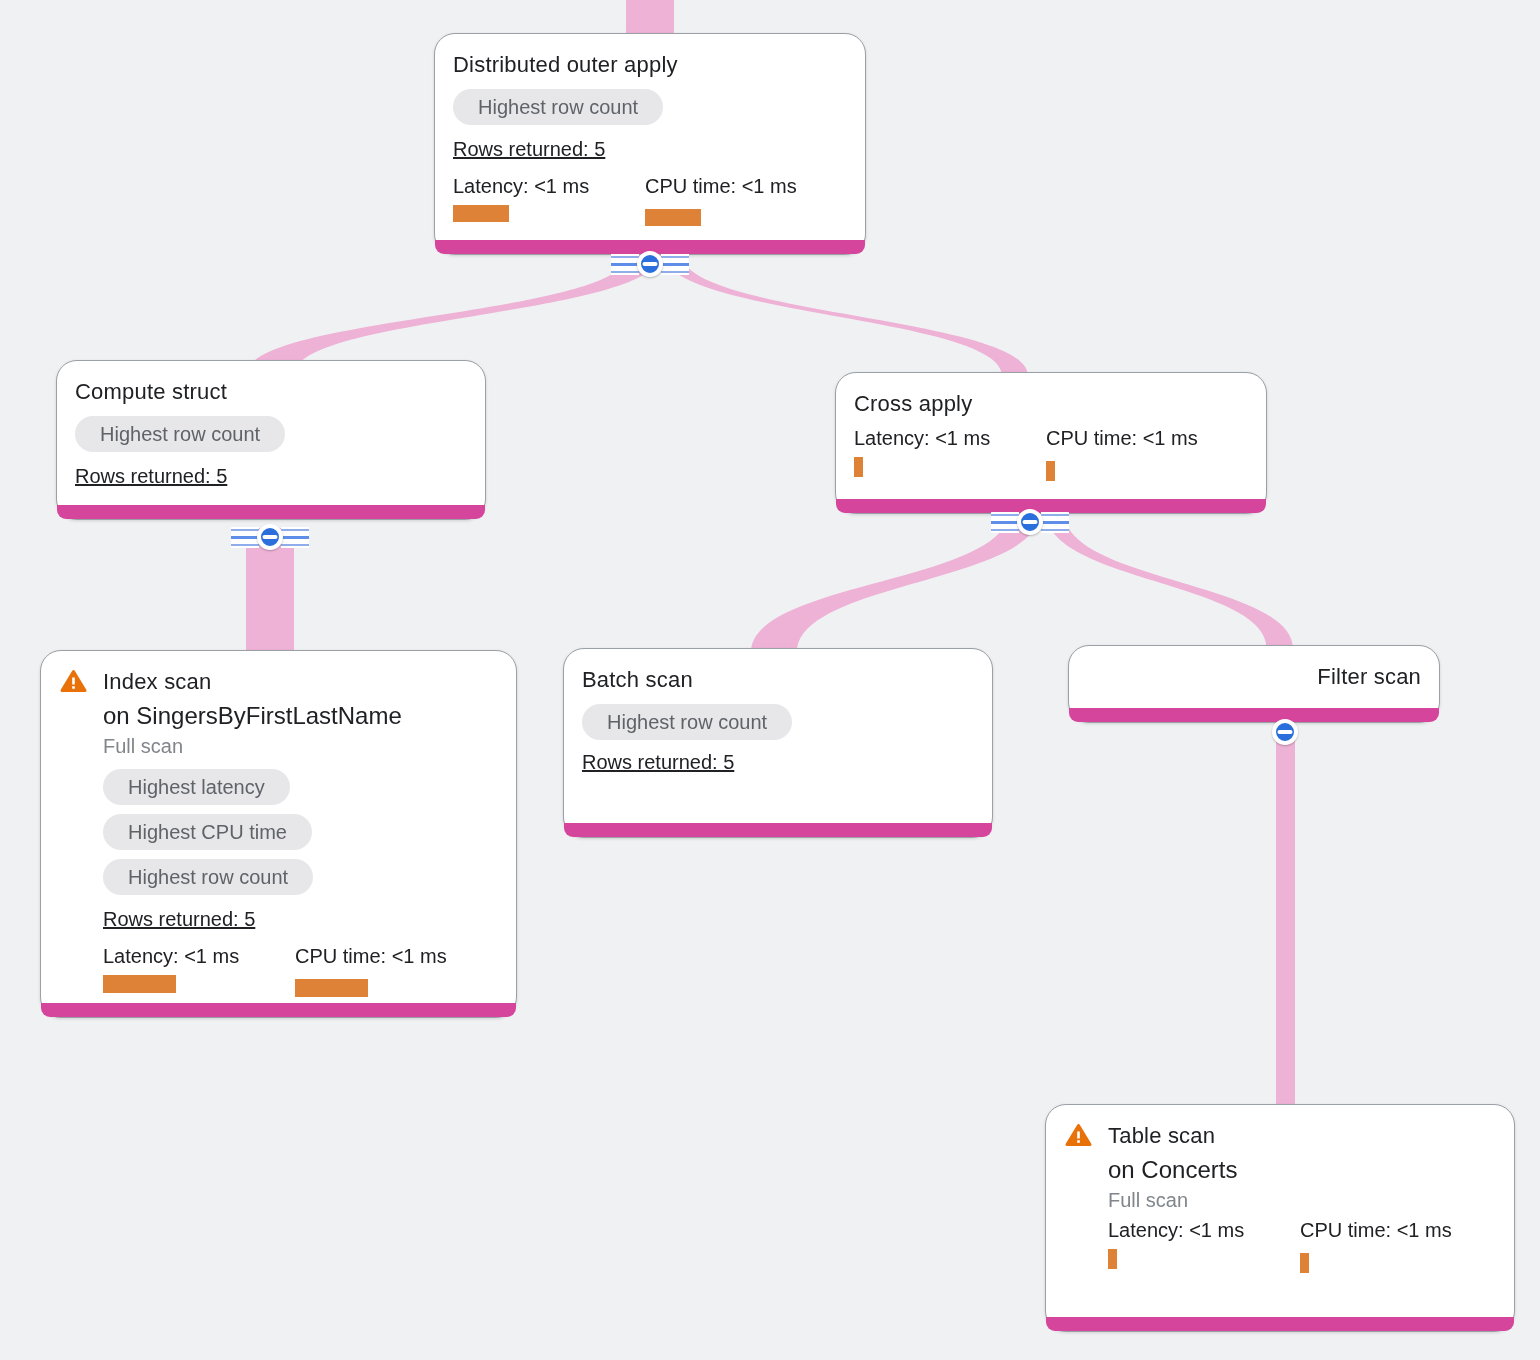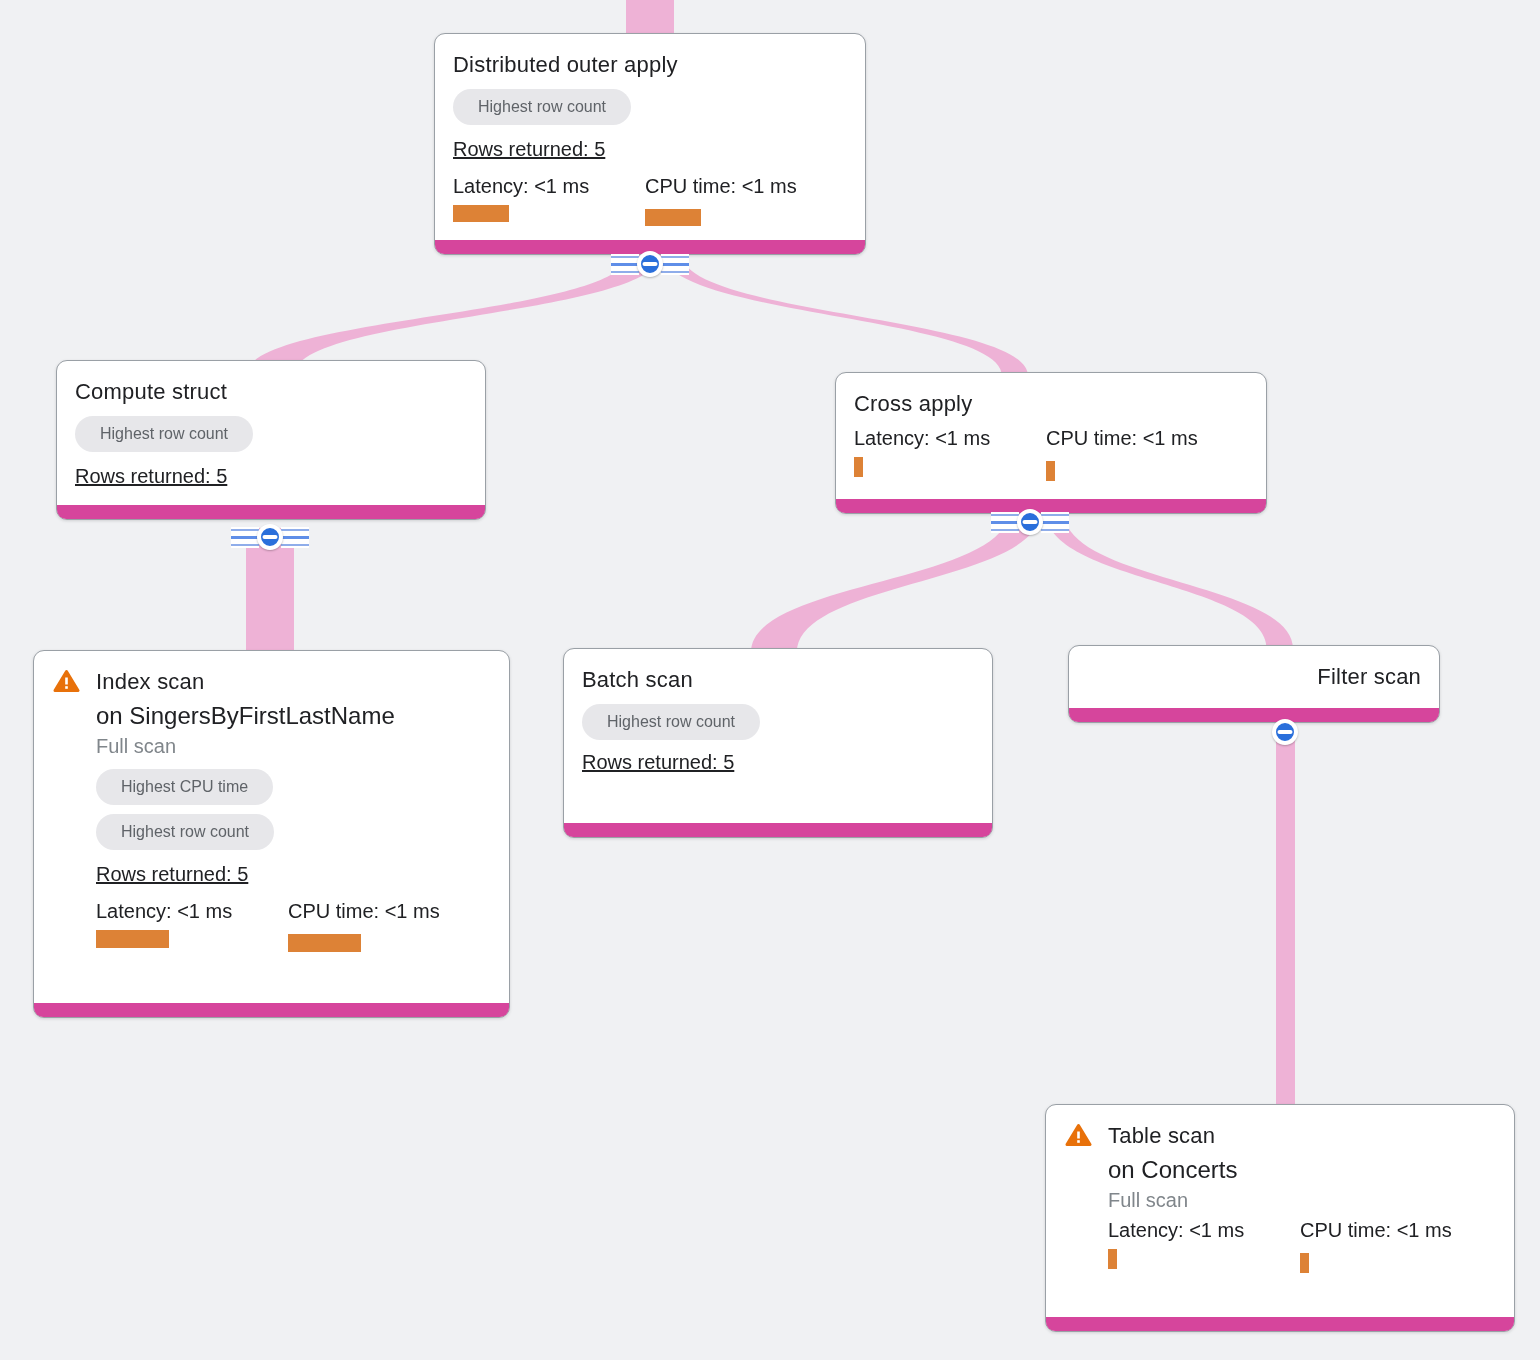--- a/index.html
+++ b/index.html
@@ -25,38 +25,38 @@
     font-family:"Liberation Sans", sans-serif;
     color:var(--text-dark);
   }
   svg.edges{position:absolute;left:0;top:0;z-index:0;}
   .edge{fill:var(--edge-pink);}
 
   .node{
     position:absolute;z-index:2;
     background:var(--card-bg);
     border:1.5px solid var(--card-border);
-    border-radius:11px;
+    border-radius:21px;
     box-shadow:0 1px 3px rgba(60,64,67,.18);
     padding:16px 18px 0 18px;
   }
   .bottombar{
     position:absolute;left:0;right:0;bottom:0;height:14px;
     background:var(--accent-pink);
     border-radius:0 0 9px 9px;
   }
   .title{font-size:22px;line-height:30px;font-weight:500;letter-spacing:.2px;color:var(--text-dark);}
   .subtitle{font-size:24px;line-height:28px;margin-top:5px;color:var(--text-dark);}
   .muted{font-size:20px;line-height:28px;margin-top:2px;color:var(--text-muted);}
   .rows{font-size:20px;line-height:28px;margin-top:10px;color:var(--text-dark);text-decoration:underline;}
   .badge-row{margin:0;}
   .badge{
     display:inline-block;margin-top:9px;
     background:var(--badge-bg);color:var(--badge-text);
-    font-size:16px;line-height:24px;
+    font-size:20px;line-height:24px;
     padding:6px 25px;border-radius:19px;
   }
   .metrics{display:flex;margin-top:9px;}
   .metric{width:192px;}
   .metric .mlabel{font-size:20px;line-height:28px;color:var(--text-dark);}
   .bar{background:var(--bar-orange);margin-top:5px;}
   .bar-md{width:56px;height:17px;}
   .bar-lg{width:73px;height:18px;}
   .bar-sm{width:9px;height:20px;}
   .bar-offset{margin-top:9px;}
@@ -135,30 +135,31 @@
       <div class="bar bar-sm"></div>
     </div>
     <div class="metric">
       <div class="mlabel">CPU time: &lt;1 ms</div>
       <div class="bar bar-sm bar-offset"></div>
     </div>
   </div>
   <div class="bottombar"></div>
 </div>
 
-<div class="node warn-node" style="left:33px;top:650px;width:477px;height:368px;">
+<div class="node warn-node" style="left:40px;top:650px;width:477px;height:368px;">
   <svg class="warn-icon" viewBox="0 0 27 24">
     <path d="M13.5 2.5 L25 21.5 H2 Z" fill="#e8710a" stroke="#e8710a" stroke-width="3" stroke-linejoin="round"></path>
     <rect x="12.2" y="8.5" width="2.6" height="7" fill="#ffffff"></rect>
     <rect x="12.2" y="17.2" width="2.6" height="2.6" fill="#ffffff"></rect>
   </svg>
   <div class="content">
     <div class="title">Index scan</div>
     <div class="subtitle">on SingersByFirstLastName</div>
     <div class="muted">Full scan</div>
+    <div class="badge-row"><span class="badge">Highest latency</span></div>
     <div class="badge-row"><span class="badge">Highest CPU time</span></div>
     <div class="badge-row"><span class="badge">Highest row count</span></div>
     <div class="rows">Rows returned: 5</div>
     <div class="metrics">
       <div class="metric">
         <div class="mlabel">Latency: &lt;1 ms</div>
         <div class="bar bar-lg"></div>
       </div>
       <div class="metric">
         <div class="mlabel">CPU time: &lt;1 ms</div>

